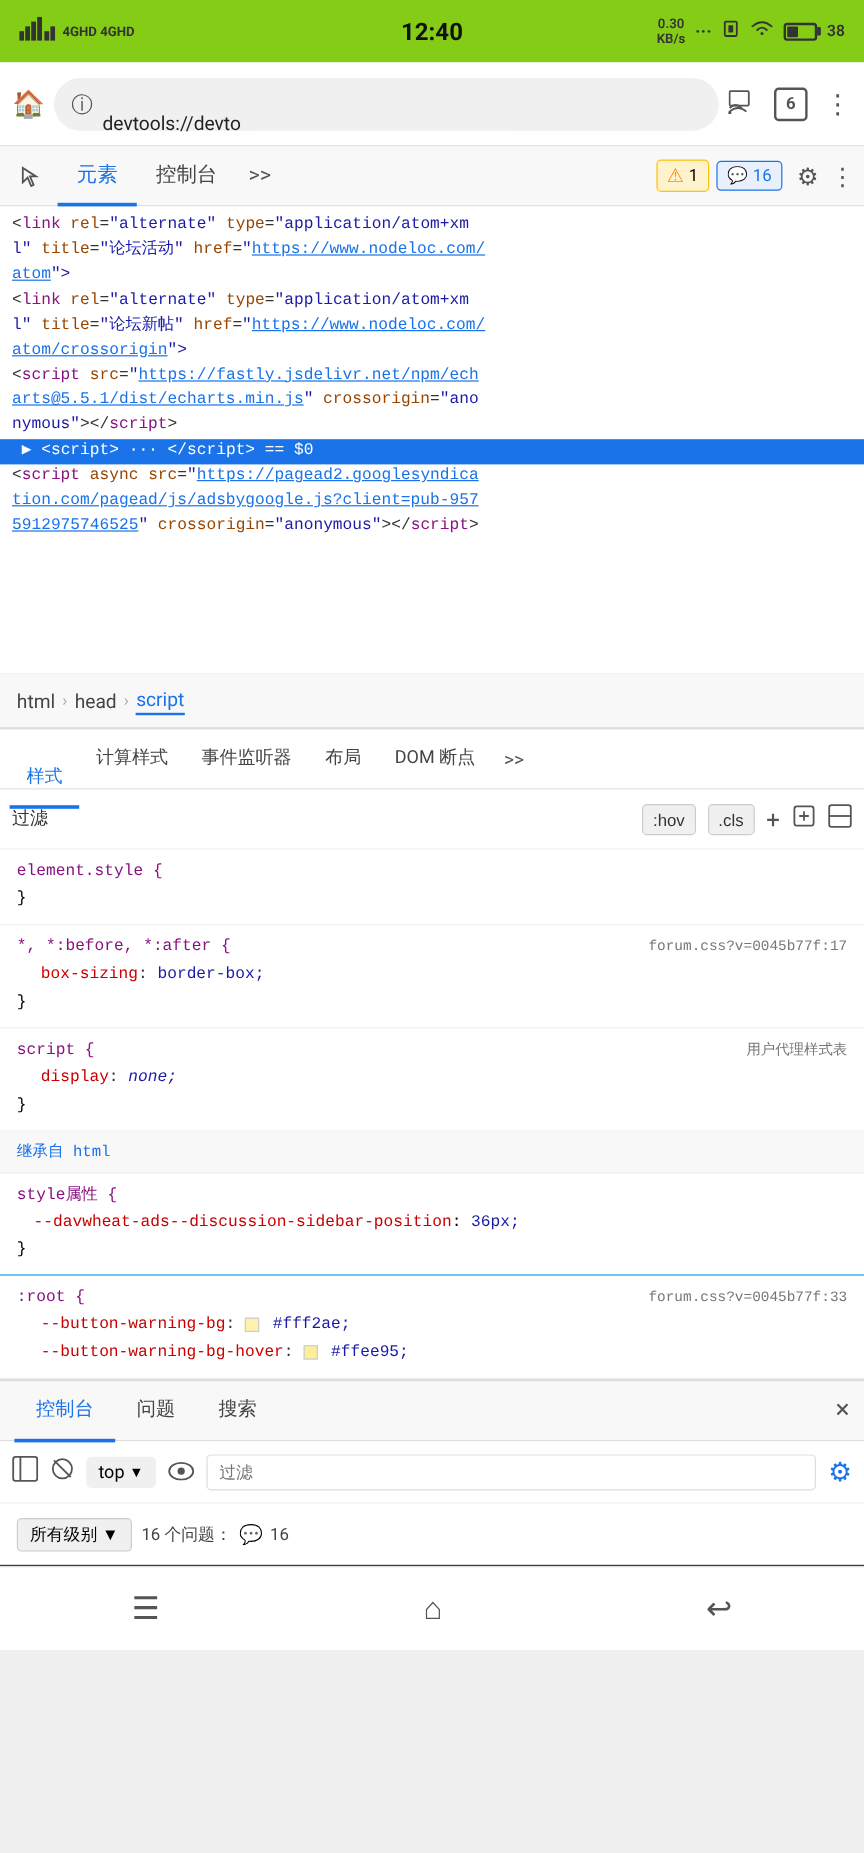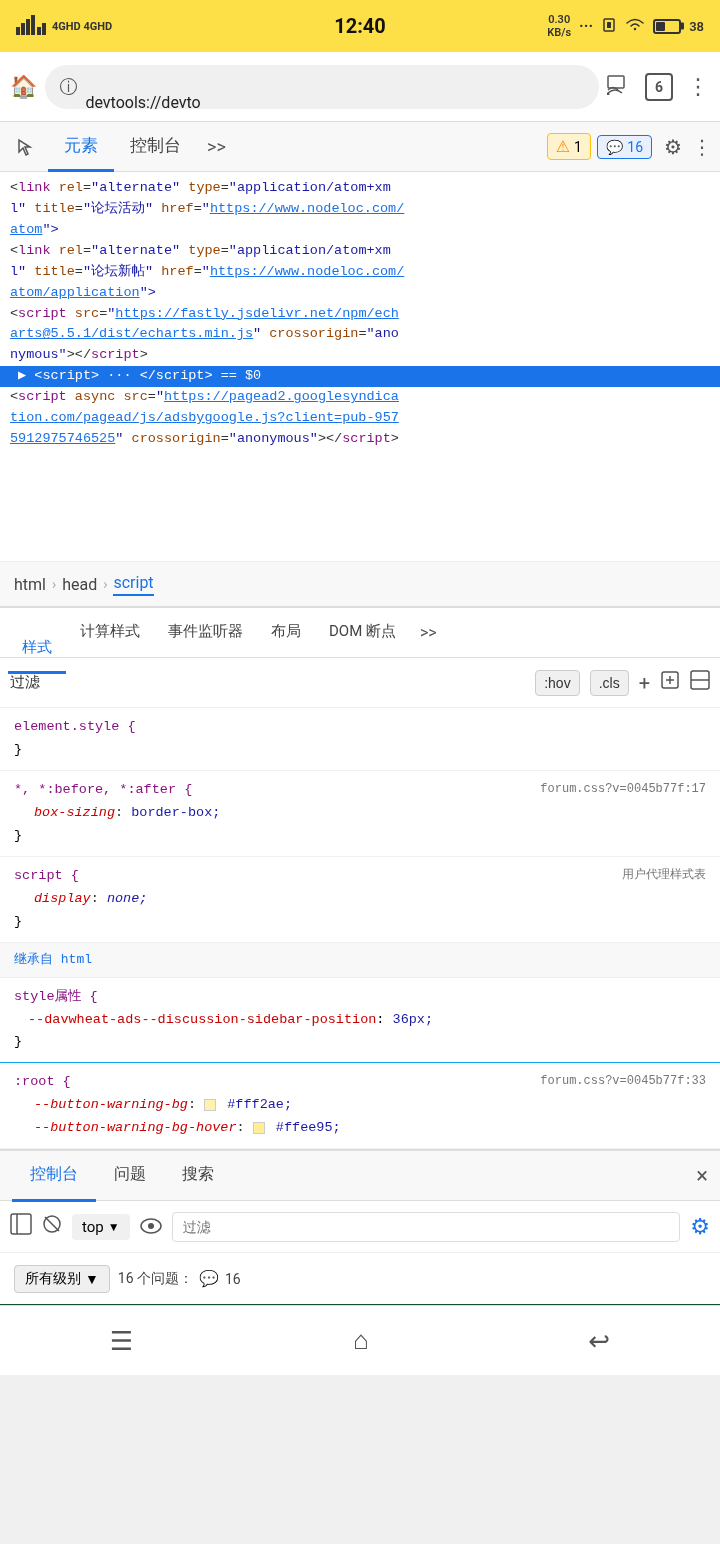--- a/index.html
+++ b/index.html
@@ -7,21 +7,21 @@
     body {
       width: 720px;
       min-height: 1544px;
       font-family: -apple-system, 'Roboto', sans-serif;
       background: #f0f0f0;
       font-size: 14px;
     }
 
     
     .status-bar {
-      background: #fde047;
+      background: #84cc16;
       height: 52px;
       display: flex;
       align-items: center;
       justify-content: space-between;
       padding: 0 16px;
       font-size: 16px;
       font-weight: 600;
     }
     .status-left {
       display: flex;
@@ -312,21 +312,21 @@
       font-size: 13.5px;
       line-height: 1.7;
       padding: 0;
       overflow: hidden;
     }
     .style-rule {
       padding: 8px 14px;
       border-bottom: 1px solid #f0f0f0;
     }
     .style-selector { color: #881280; }
-    .style-property { color: #c80000; font-style: italic; }
+    .style-property { color: #c80000; }
     .style-colon { color: #333; }
     .style-value { color: #1a1aa6; }
     .style-source {
       float: right;
       color: #777;
       font-size: 12px;
     }
     .inherited-from {
       background: #f8f8f8;
       padding: 6px 14px;
@@ -556,21 +556,21 @@
     <span class="three-dots">⋮</span>
   </div>
 </div>
 
 <div class="html-panel">
   <span class="html-line">&lt;<span class="html-tag">link</span> <span class="html-attr">rel</span>=<span class="html-value">"alternate"</span> <span class="html-attr">type</span>=<span class="html-value">"application/atom+xm</span></span>
   <span class="html-line"><span class="html-value">l"</span> <span class="html-attr">title</span>=<span class="html-value">"论坛活动"</span> <span class="html-attr">href</span>=<span class="html-value">"<a class="html-link">https://www.nodeloc.com/</a></span></span>
   <span class="html-line"><a class="html-link">atom</a><span class="html-value">"&gt;</span></span>
   <span class="html-line">&lt;<span class="html-tag">link</span> <span class="html-attr">rel</span>=<span class="html-value">"alternate"</span> <span class="html-attr">type</span>=<span class="html-value">"application/atom+xm</span></span>
   <span class="html-line"><span class="html-value">l"</span> <span class="html-attr">title</span>=<span class="html-value">"论坛新帖"</span> <span class="html-attr">href</span>=<span class="html-value">"<a class="html-link">https://www.nodeloc.com/</a></span></span>
-  <span class="html-line"><a class="html-link">atom/application</a><span class="html-value">"&gt;</span></span>
+  <span class="html-line"><a class="html-link">atom/crossorigin</a><span class="html-value">"&gt;</span></span>
   <span class="html-line">&lt;<span class="html-tag">script</span> <span class="html-attr">src</span>=<span class="html-value">"<a class="html-link">https://fastly.jsdelivr.net/npm/ech</a></span></span>
   <span class="html-line"><a class="html-link">arts@5.5.1/dist/echarts.min.js</a><span class="html-value">"</span> <span class="html-attr">crossorigin</span>=<span class="html-value">"ano</span></span>
   <span class="html-line"><span class="html-value">nymous"</span>&gt;&lt;/<span class="html-tag">script</span>&gt;</span>
   <span class="html-line selected-line">&nbsp;▶ &lt;script&gt; <span style="color:#ccc">···</span> &lt;/script&gt; <span style="color:#adf">== $0</span></span>
   <span class="html-line">&lt;<span class="html-tag">script</span> <span class="html-attr">async</span> <span class="html-attr">src</span>=<span class="html-value">"<a class="html-link">https://pagead2.googlesyndica</a></span></span>
   <span class="html-line"><a class="html-link">tion.com/pagead/js/adsbygoogle.js?client=pub-957</a></span>
   <span class="html-line"><a class="html-link">5912975746525</a><span class="html-value">"</span> <span class="html-attr">crossorigin</span>=<span class="html-value">"anonymous"</span>&gt;&lt;/<span class="html-tag">script</span>&gt;</span>
 </div>
 
 <div class="breadcrumb-bar">

